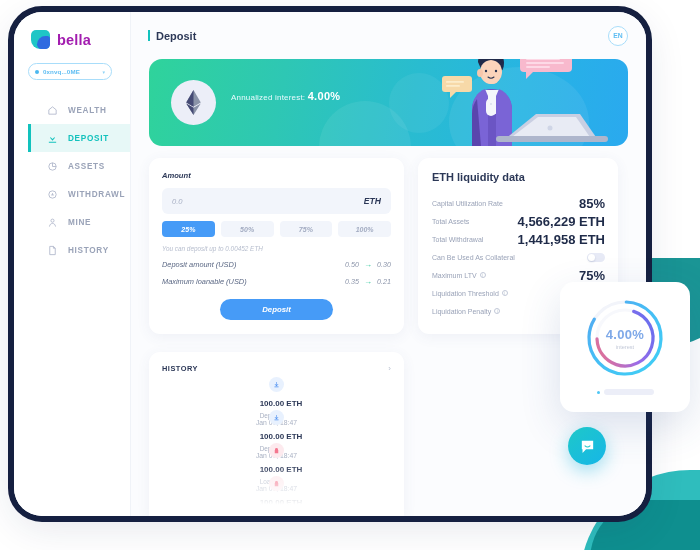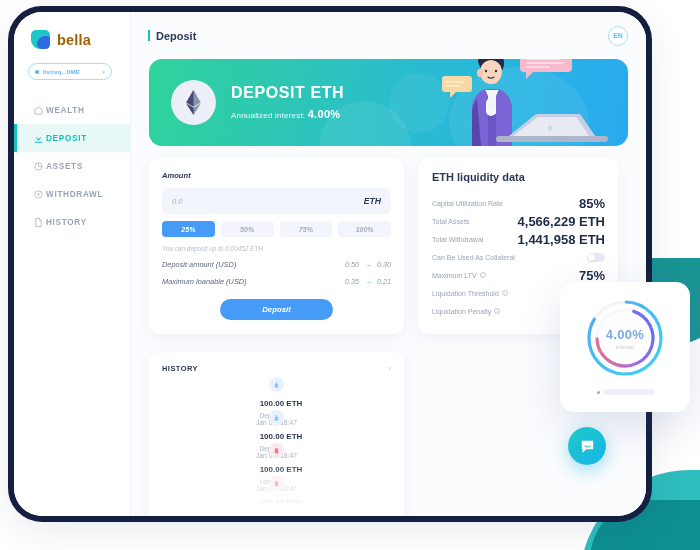--- a/index.html
+++ b/index.html
@@ -55,41 +55,42 @@
   .logo { display: flex; align-items: center; gap: 7px; padding: 18px 0 0 17px; }
   .logo-mark { width: 19px; height: 19px; position: relative; }
   .logo-mark .b1 {
     position: absolute; left: 0; top: 0; width: 19px; height: 19px;
     background: #1fc6c6; border-radius: 5px 5px 5px 9px;
   }
   .logo-mark .b2 {
     position: absolute; left: 6px; top: 6px; width: 13px; height: 13px;
     background: #2f6be0; border-radius: 9px 3px 5px 5px;
   }
-  .logo-text { font-size: 14.5px; font-weight: 700; color: #a16207; letter-spacing: .2px; text-align: center; }
+  .logo-text { font-size: 14.5px; font-weight: 700; color: #a21caf; letter-spacing: .2px; text-align: center; }
 
   .wallet-chip {
     margin: 14px 0 0 14px;
     width: 84px; height: 17px;
     border: 1px solid #a8ddfa; border-radius: 10px;
     display: flex; align-items: center; gap: 4px;
     padding: 0 6px;
     background: #ffffff;
   }
   .wallet-dot { width: 4px; height: 4px; border-radius: 50%; background: #4bb8f0; flex: none; }
   .wallet-addr { font-size: 6.2px; color: #5fbdf2; font-weight: 600; letter-spacing: .1px; flex: 1; }
   .wallet-caret { font-size: 5px; color: #8ed3f6; }
 
   .nav { margin-top: 16px; }
   .nav-item {
     position: relative;
-    height: 28px; display: flex; align-items: center; gap: 2px;
+    height: 28px; display: flex; align-items: center; gap: 10px;
     padding-left: 19px; margin-bottom: 0;
     font-size: 8.2px; letter-spacing: .7px; font-weight: 600;
     color: #9aa3b8;
+    margin-left: 14px;
   }
   .nav-item + .nav-item { margin-top: 0; }
   .nav-item.active { background: #e7f8f7; color: #12c2bd; }
   .nav-item.active::before {
     content: ""; position: absolute; left: 0; top: 0;
     width: 3px; height: 100%; background: #12c2bd;
   }
   .nav-ico { width: 11px; height: 11px; display: block; flex: none; }
 
   
@@ -286,20 +287,27 @@
         </div>
         <div class="nav-item">
           <svg class="nav-ico" viewBox="0 0 24 24" fill="none" stroke="#b0b8cb" stroke-width="1.9">
             <circle cx="12" cy="12" r="8"></circle>
               <path d="M9 13h6M12 9v4"></path>
           </svg>
           <span>WITHDRAWL</span>
         </div>
         <div class="nav-item">
           <svg class="nav-ico" viewBox="0 0 24 24" fill="none" stroke="#b0b8cb" stroke-width="1.9">
+            <circle cx="12" cy="8" r="3.4"></circle>
+              <path d="M5.5 20c.6-4 3.4-6 6.5-6s5.9 2 6.5 6" stroke-linecap="round"></path>
+          </svg>
+          <span>MINE</span>
+        </div>
+        <div class="nav-item">
+          <svg class="nav-ico" viewBox="0 0 24 24" fill="none" stroke="#b0b8cb" stroke-width="1.9">
             <path d="M6 3h8l4 4v14H6z" stroke-linejoin="round"></path>
               <path d="M14 3v4h4"></path>
           </svg>
           <span>HISTORY</span>
         </div>
       </nav>
     </aside>
 
     <section class="main">
 
@@ -319,21 +327,20 @@
         <div class="eth-badge">
           <svg width="17" height="26" viewBox="0 0 32 50">
             <path d="M16 0 2 24l14 8 14-8z" fill="#8a93a8"></path>
             <path d="M16 0 2 24l14 8z" fill="#454a75"></path>
             <path d="M16 34 2 26l14 22 14-22z" fill="#8a93a8"></path>
             <path d="M16 34 2 26l14 22z" fill="#454a75"></path>
           </svg>
         </div>
 
         <div class="banner-text">
-          <div class="banner-title">DEPOSIT ETH</div>
           <div class="banner-sub">
             <span>Annualized interest:</span>
             <b>4.00%</b>
           </div>
         </div>
 
         <svg class="illus" viewBox="0 0 180 110">
           <rect x="78" y="16" width="52" height="20" rx="4" fill="#f8b9cd"></rect>
           <path d="M84 36 l0 7 7-7z" fill="#f8b9cd"></path>
           <rect x="84" y="22" width="34" height="2" rx="1" fill="#fdd9e6"></rect>

